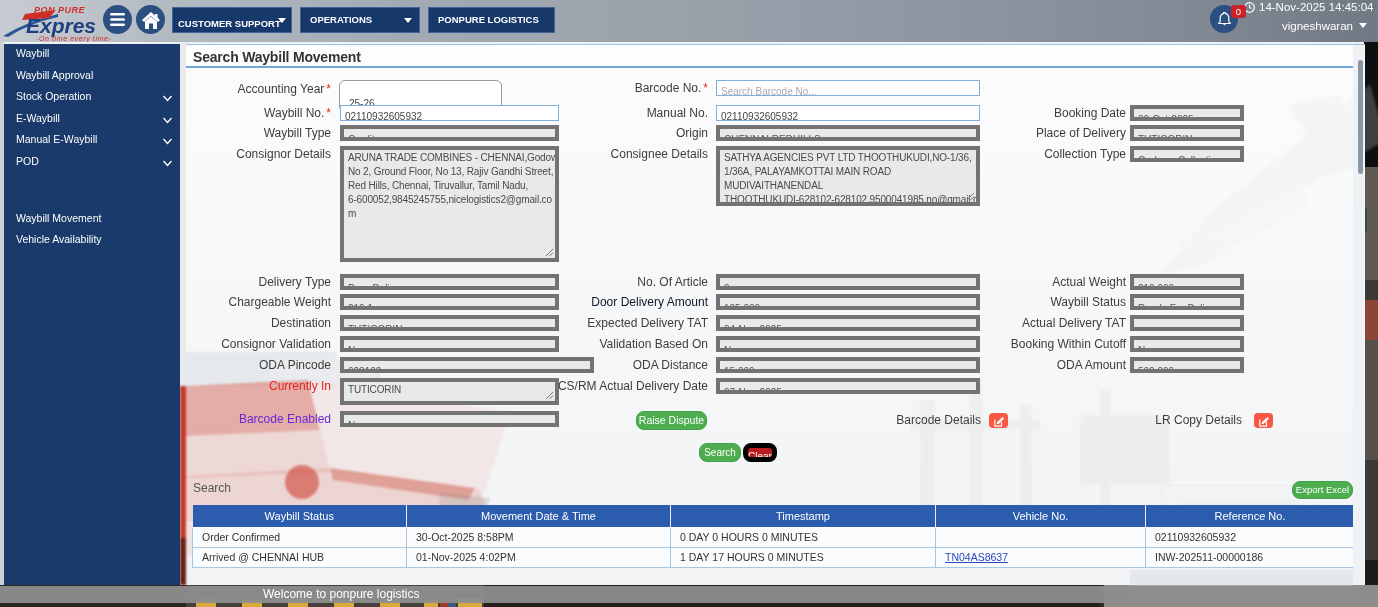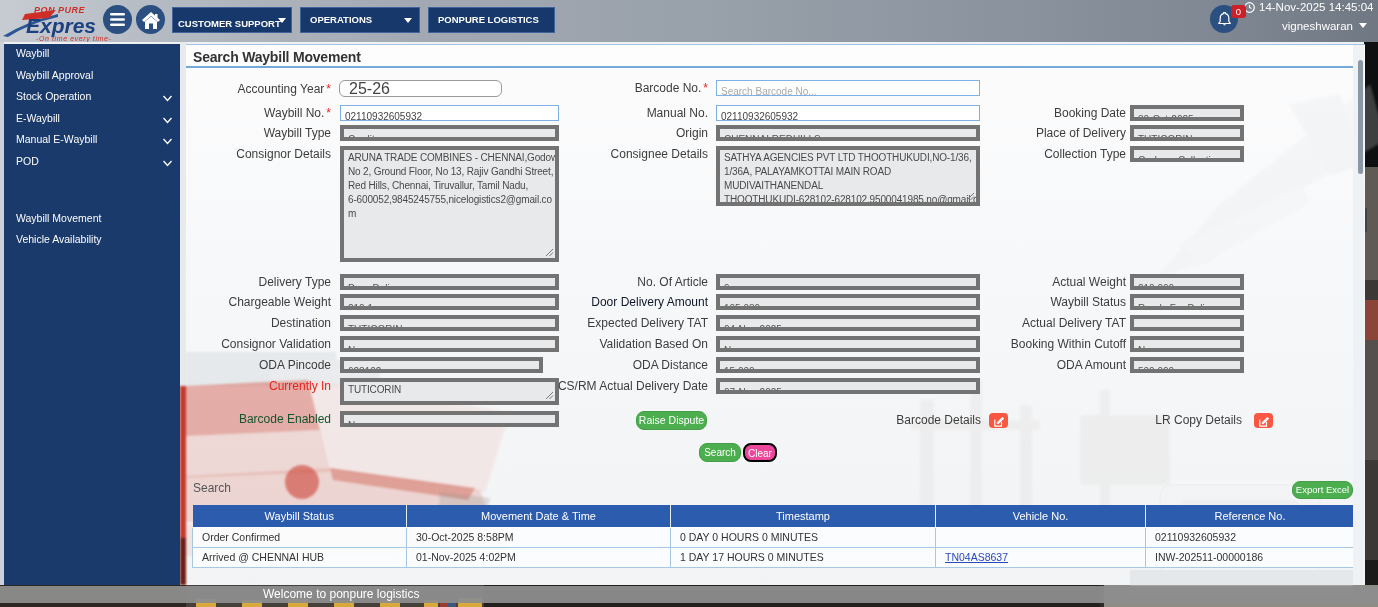--- a/index.html
+++ b/index.html
@@ -18,24 +18,24 @@
 #phead{position:absolute;left:186px;top:45px;width:1167px;height:23px;background:#fdfdfd;border-bottom:2px solid #73a9d8;z-index:10}
 #phead span{position:absolute;left:7px;top:4px;font-size:14px;font-weight:bold;color:#333;letter-spacing:-0.2px}
 .lbl{position:absolute;font-size:12px;color:#3a3a3a;white-space:nowrap;z-index:12}
 .star{color:#e8241f;margin-left:2px;font-size:12px}
 .inp{position:absolute;font-size:10px;color:#555;padding:4px 4px;line-height:14px;z-index:12;white-space:nowrap;overflow:hidden}
 .inp.ro{background:#e8e9ea;border:4px solid #737373}
 .inp.ed{background:#fff;border:1px solid #7fb0e0;color:#444}
 .inp.ph{color:#aaa}
 .inp.ta{white-space:nowrap;line-height:14px;padding-top:1px;font-size:10px;letter-spacing:-0.15px;color:#4a4a4a}
 .rz{position:absolute;right:1px;bottom:1px}
-#accyear{position:absolute;left:339px;top:80px;width:163px;height:17px;background:#fff;border:1px solid #9a9a9a;border-radius:6px;z-index:12;font-size:16px;color:#444;line-height:15px;padding:0 9px}
+#accyear{position:absolute;left:339px;top:80px;width:163px;height:17px;background:#fff;border:1px solid #9a9a9a;border-radius:6px;z-index:12;font-size:10px;color:#444;line-height:15px;padding:15px 9px}
 .btn{position:absolute;color:#fff;font-size:10px;text-align:center;border-radius:8px;z-index:12;white-space:nowrap;overflow:hidden}
 .green{background:#4cae4f;border:1px solid #43a047}
-.orange{background:#ec4899;border:2px solid #000000}
+.orange{background:#b91c1c;border:5px solid #000000}
 .redic{position:absolute;width:19px;height:15px;background:#fa5742;border-radius:4px;z-index:12;text-align:center}
 
 #tbl{position:absolute;left:192px;top:505px;width:1162px;z-index:12;border-collapse:collapse;table-layout:fixed;font-size:12px}
 #tbl th{background:#2c5cae;color:#fff;font-weight:normal;font-size:11px;height:22px;border-right:1px solid #e8eef5;border-bottom:1px solid #fff}
 #tbl td{height:20px;border:1px solid #a6c8e4;padding:0 0 0 9px;color:#333;font-size:10.5px;background:rgba(252,253,254,0.9);overflow:hidden;white-space:nowrap}
 #tbl .lnk{color:#2848c0;font-size:10.5px;text-decoration:underline}
 
 #footer{position:absolute;left:0;top:586px;width:1378px;height:17px;background:rgba(141,141,141,0.95);z-index:50;color:#fff;font-size:12px;line-height:17px}
 #footer span{position:absolute;left:263px}
 
@@ -230,32 +230,32 @@
 <div class="inp ro" style="left:716px;top:315.1px;width:264px;height:16px">04-Nov-2025</div>
 <div class="lbl" style="right:252px;top:316.1px;color:#3d3d3d">Actual Delivery TAT</div>
 <div class="inp ro" style="left:1130px;top:315.1px;width:114px;height:16px;letter-spacing:-0.3px;font-size:9.6px">TAT PLUS THREE OR M(</div>
 <div class="lbl" style="right:1047px;top:336.9px;color:#3d3d3d">Consignor Validation</div>
 <div class="inp ro" style="left:340px;top:335.9px;width:219px;height:16px">No</div>
 <div class="lbl" style="right:670px;top:336.9px;color:#3d3d3d">Validation Based On</div>
 <div class="inp ro" style="left:716px;top:335.9px;width:264px;height:16px">No</div>
 <div class="lbl" style="right:252px;top:336.9px;color:#3d3d3d">Booking Within Cutoff</div>
 <div class="inp ro" style="left:1130px;top:335.9px;width:114px;height:16px">No</div>
 <div class="lbl" style="right:1047px;top:357.7px;color:#3d3d3d">ODA Pincode</div>
-<div class="inp ro" style="left:340px;top:356.7px;width:203px;height:16px">628102</div>
+<div class="inp ro" style="left:340px;top:356.7px;width:254px;height:16px">628102</div>
 <div class="lbl" style="right:670px;top:357.7px;color:#3d3d3d">ODA Distance</div>
 <div class="inp ro" style="left:716px;top:356.7px;width:264px;height:16px">15.000</div>
 <div class="lbl" style="right:252px;top:357.7px;color:#3d3d3d">ODA Amount</div>
 <div class="inp ro" style="left:1130px;top:356.7px;width:114px;height:16px">500.000</div>
 <div class="lbl" style="right:1047px;top:378.5px;color:#e8241f">Currently In</div>
 <div class="inp ro ta" style="left:340px;top:377.5px;width:219px;height:27px">TUTICORIN<svg class="rz" width="9" height="9" viewBox="0 0 9 9">
       <path d="M8 1L1 8M8 4.5L4.5 8M8 8l0 0" stroke="#777" stroke-width="1" fill="none"></path>
     </svg></div>
 <div class="lbl" style="right:670px;top:378.5px;color:#3d3d3d">CS/RM Actual Delivery Date</div>
 <div class="inp ro" style="left:716px;top:377.5px;width:264px;height:16px">07-Nov-2025</div>
-<div class="lbl" style="right:1047px;top:412.2px;color:#14532d">Barcode Enabled</div>
+<div class="lbl" style="right:1047px;top:412.2px;color:#6d28d9">Barcode Enabled</div>
 <div class="inp ro" style="left:340px;top:411.2px;width:219px;height:16px">No</div>
 <div class="btn green" style="left:636px;top:411px;width:71px;height:19px;line-height:17px;font-size:10.5px">Raise Dispute</div>
 <div class="lbl" style="right:397px;top:413px;color:#3d3d3d">Barcode Details</div>
 <div class="redic" style="left:989px;top:413px"><svg width="10" height="10" viewBox="0 0 12 12" style="margin-top:2px">
       <path d="M1 3 L1 11 L9 11 L9 6" stroke="#fff" stroke-width="1.4" fill="none"></path>
       <path d="M4 8 L11 1 M4 8 L5.5 8 L11.5 2 L10 .5 L4 6.5 Z" stroke="#fff" stroke-width="1.2" fill="#fff"></path>
     </svg></div>
 <div class="lbl" style="right:136px;top:413px;color:#3d3d3d">LR Copy Details</div>
 <div class="redic" style="left:1254px;top:413px"><svg width="10" height="10" viewBox="0 0 12 12" style="margin-top:2px">
       <path d="M1 3 L1 11 L9 11 L9 6" stroke="#fff" stroke-width="1.4" fill="none"></path>

